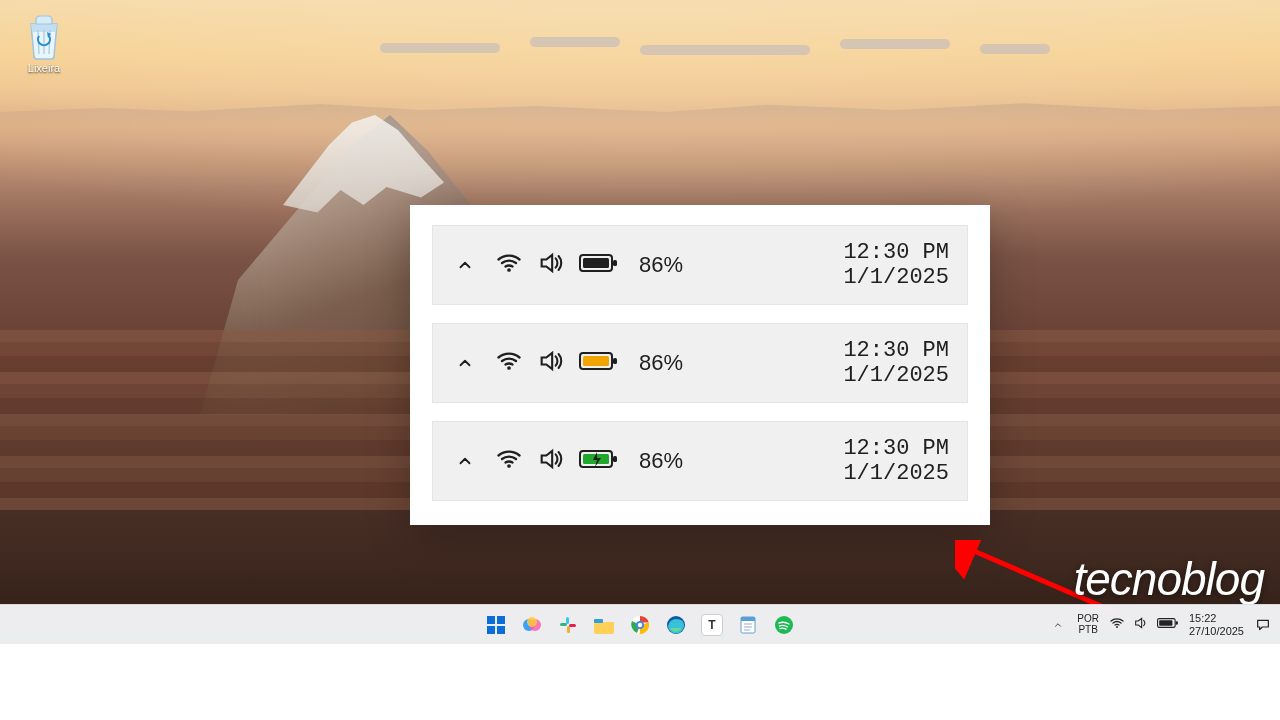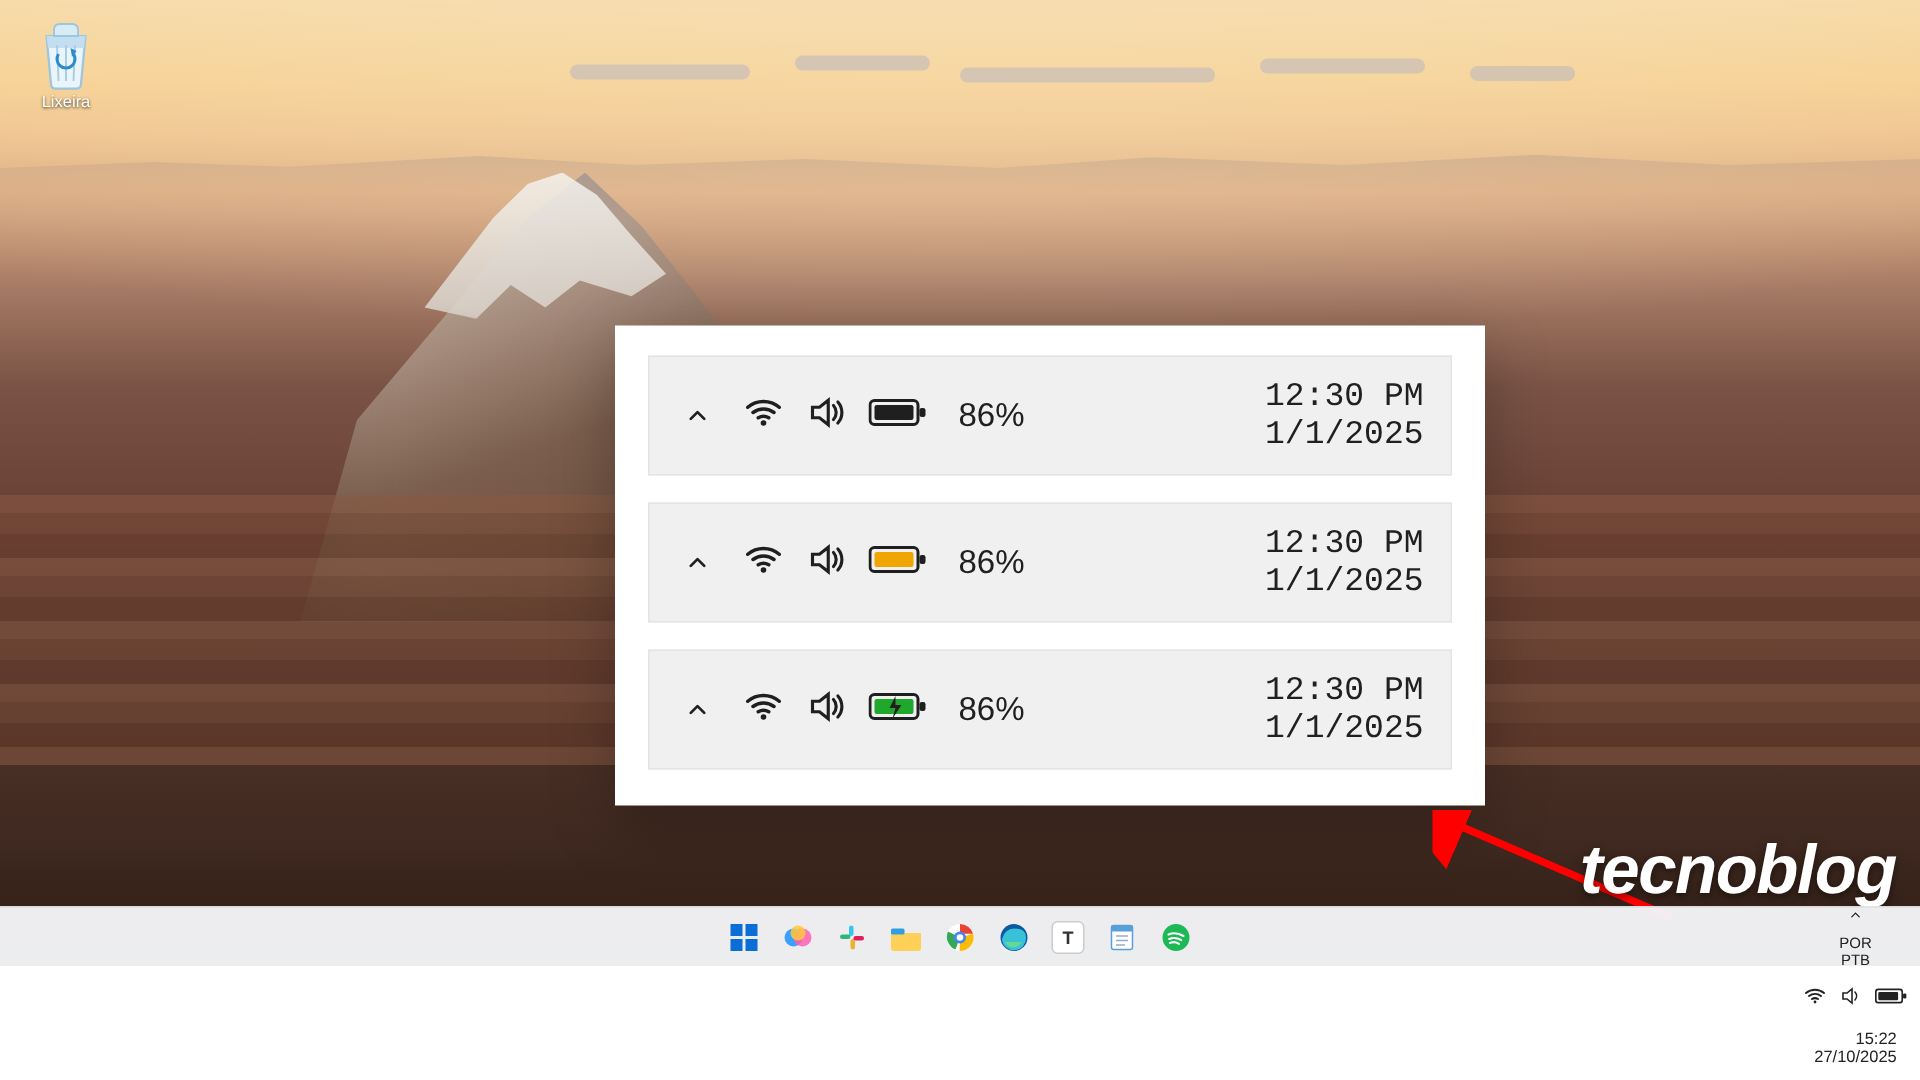--- a/index.html
+++ b/index.html
@@ -44,43 +44,43 @@
   .clouds span:nth-child(3){left:260px;top:10px;width:170px;}
   .clouds span:nth-child(4){left:460px;top:4px;width:110px;}
   .clouds span:nth-child(5){left:600px;top:9px;width:70px;}
 
   
   .desktop-icon { position:absolute; top:10px; left:12px; width:64px; text-align:center; cursor:pointer; }
   .desktop-icon .ico { width:42px; height:50px; margin:0 auto; }
   .desktop-icon .lbl { color:#fff; font-size:11px; text-shadow:0 1px 2px rgba(0,0,0,.8); margin-top:2px;}
 
   
-  .card { position:absolute; top:217px; left:410px; width:580px; background:#ffffff; padding:20px 22px 24px; box-shadow:0 12px 40px rgba(0,0,0,.25); }
+  .card { position:absolute; top:205px; left:410px; width:580px; background:#ffffff; padding:20px 22px 24px; box-shadow:0 12px 40px rgba(0,0,0,.25); }
   .tray-row { display:flex; align-items:center; background:#f0f0f0; border:1px solid #e4e4e4; height:80px; margin-bottom:18px; padding:0 18px 0 14px; }
   .tray-row:last-child{ margin-bottom:0; }
   .tray-chevron { width:36px; display:flex; justify-content:center; }
   .tray-icons { display:flex; align-items:center; gap:14px; margin-left:12px;}
   .tray-pct { font-size:22px; color:#202020; margin-left:6px; }
   .tray-dt { margin-left:auto; text-align:right; font-size:22px; color:#202020; line-height:1.15;font-family:Liberation Mono, monospace; }
   .tray-dt .date{ display:block; }
 
   
   .arrow { position:absolute; top:540px; left:955px; width:170px; height:80px; pointer-events:none; }
 
   
-  .watermark { position:absolute; right:16px; bottom:38px; color:#fff; font-size:46px; font-weight:700; font-style:italic; letter-spacing:-1px; text-shadow:0 2px 6px rgba(0,0,0,.5); }
+  .watermark { position:absolute; right:16px; bottom:38px; color:#fff; font-size:46px; font-weight:400; font-style:italic; letter-spacing:-1px; text-shadow:0 2px 6px rgba(0,0,0,.5); }
 
   
   .taskbar { position:absolute; left:0; right:0; bottom:0; height:40px; background:rgba(245,246,249,0.96); border-top:1px solid rgba(0,0,0,.08); display:flex; align-items:center; }
   .taskbar .center { position:absolute; left:50%; transform:translateX(-50%); display:flex; align-items:center; gap:6px; }
   .taskbar .center .tbtn { width:30px; height:30px; display:flex; align-items:center; justify-content:center; border-radius:4px; cursor:pointer; }
-  .taskbar .right { position:absolute; right:8px; display:flex; align-items:center; gap:10px; height:100%;flex-direction:column; }
+  .taskbar .right { position:absolute; right:8px; display:flex; align-items:center; gap:10px; height:100%; }
   .taskbar .right .grp { display:flex; flex-direction:column; align-items:center; font-size:10px; color:#222; line-height:1.05; cursor:pointer; }
   .taskbar .right .icons { display:flex; align-items:center; gap:8px; }
-  .taskbar .right .dt { text-align:right; font-size:11px; color:#222; line-height:1.1; cursor:pointer; }
+  .taskbar .right .dt { text-align:left; font-size:11px; color:#222; line-height:1.1; cursor:pointer; }
   .taskbar .right .chip { width:18px; height:18px; display:flex; align-items:center; justify-content:center; cursor:pointer;}
   .tb-chevron svg{width:10px;height:10px;}
 
   
   .app-sq { width:22px; height:22px; border-radius:4px; display:flex;align-items:center;justify-content:center;font-size:12px;font-weight:bold;color:#fff;}
 </style>
 </head>
 <body>
 
 <div class="desktop">

